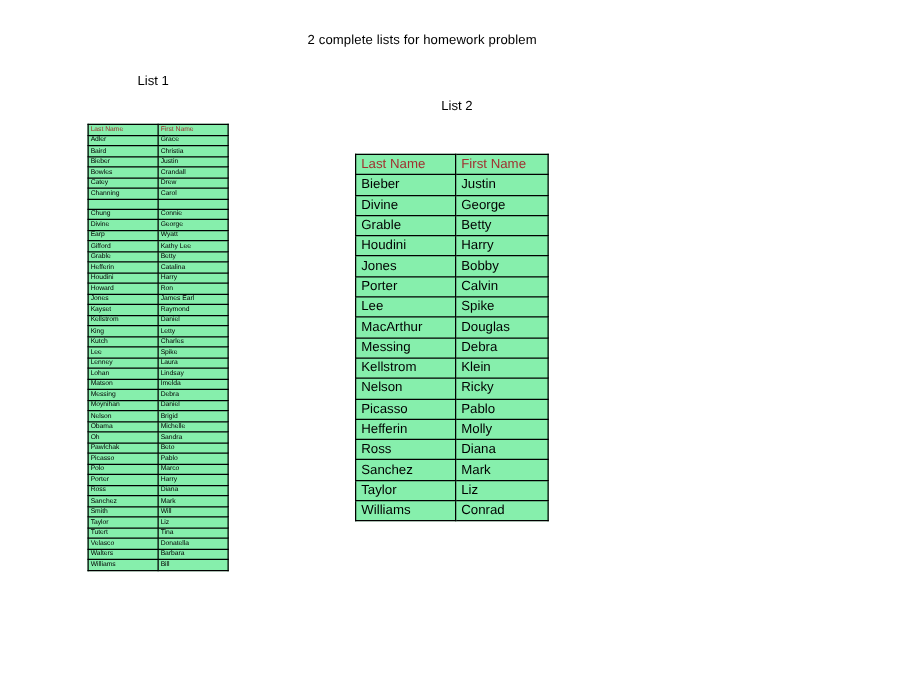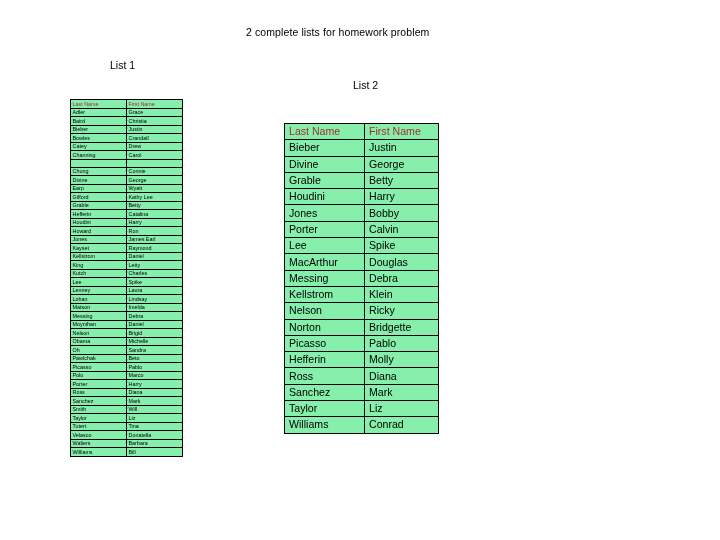--- a/index.html
+++ b/index.html
@@ -349,24 +349,20 @@
         </tr>
         <tr>
           <td>Kellstrom</td>
           <td>Klein</td>
         </tr>
         <tr>
           <td>Nelson</td>
           <td>Ricky</td>
         </tr>
         <tr>
-          <td>Norton</td>
-          <td>Bridgette</td>
-        </tr>
-        <tr>
           <td>Picasso</td>
           <td>Pablo</td>
         </tr>
         <tr>
           <td>Hefferin</td>
           <td>Molly</td>
         </tr>
         <tr>
           <td>Ross</td>
           <td>Diana</td>

